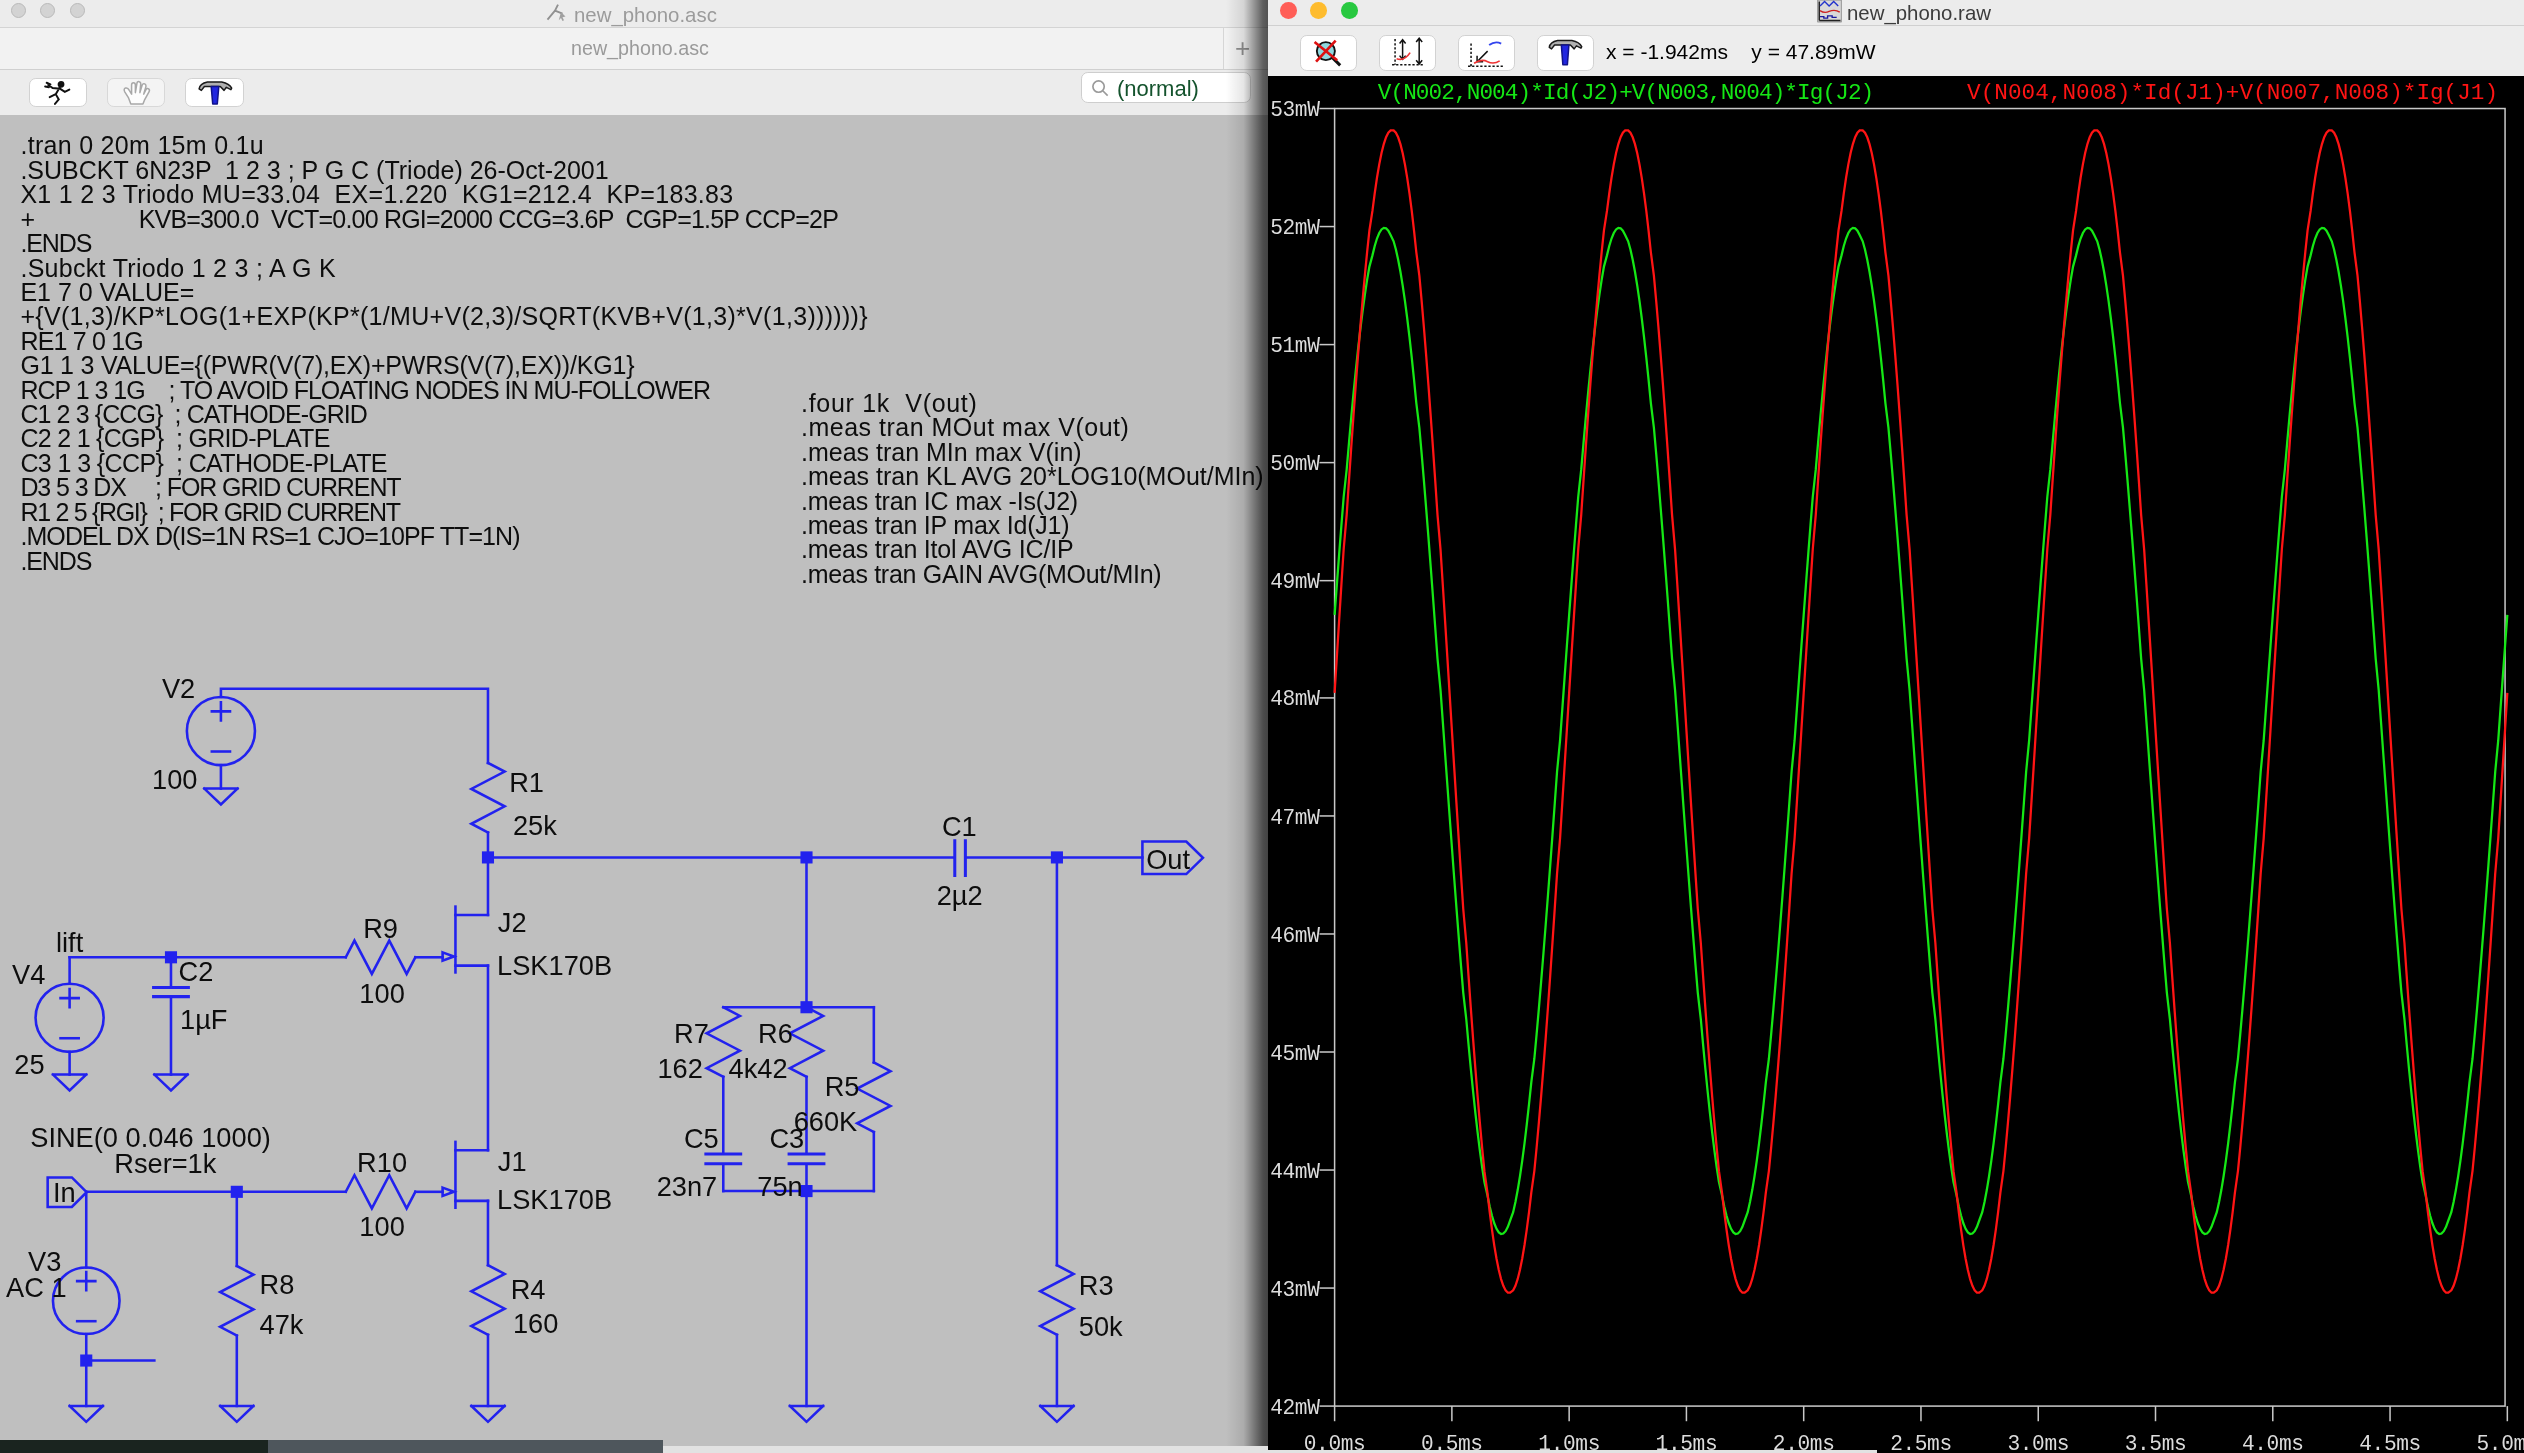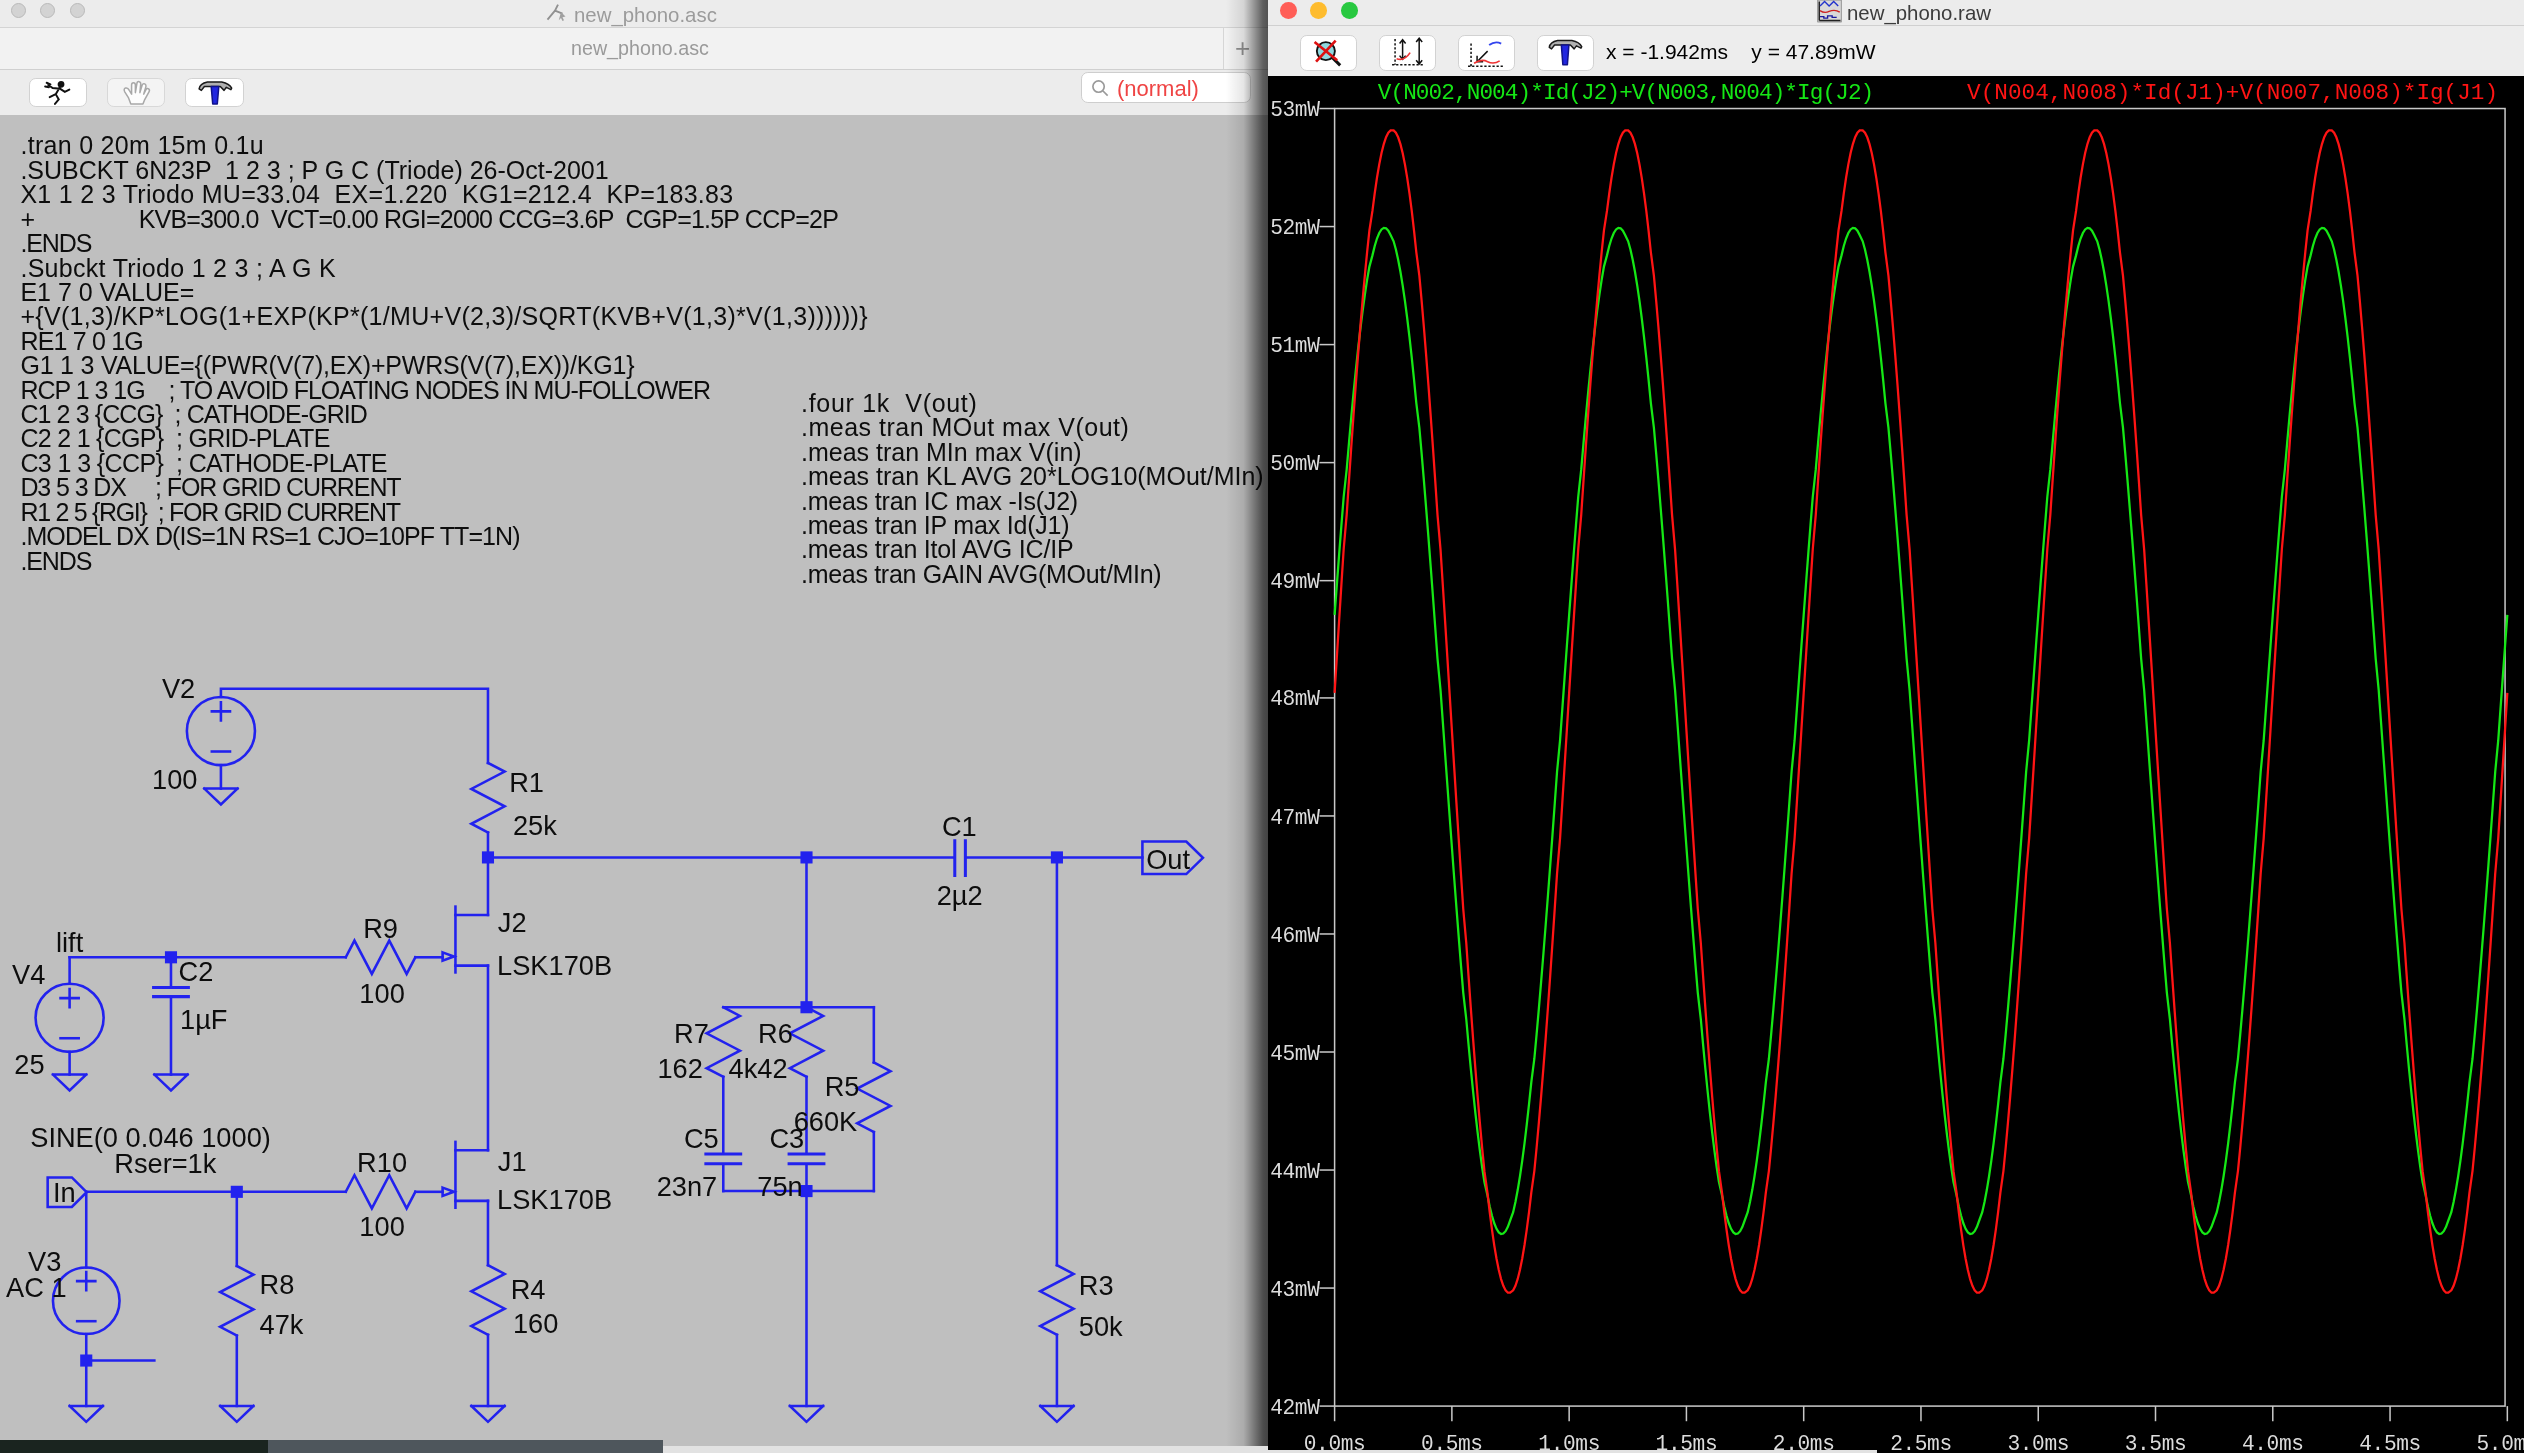--- a/index.html
+++ b/index.html
@@ -54,21 +54,21 @@
           <path d="M17,13 Q18,6 28,4 L47,4 Q57,6 60,12 L59,14 L53,11 L50,15 L45,10 L24,10 L20,15 Z" fill="#b0b0b0"></path>
           <path d="M33,10 L43,10 L41,33 L35,33 Z" fill="#2126e0" stroke="#11138a"></path>
         </g>
       </svg>
     </div>
     <div class="abs" style="left:1081px;top:1.5px;width:170px;height:31px;background:#ffffff;border:1.1px solid #cecece;border-radius:6.8px;">
       <svg class="abs" style="left:9px;top:6px;" width="19.7" height="19.7" viewBox="0 0 26 26">
         <circle cx="10" cy="10" r="7.5" stroke="#9a9a9a" stroke-width="2.2" fill="none"></circle>
         <path d="M15.5,15.5 L22,22" stroke="#9a9a9a" stroke-width="2.2"></path>
       </svg>
-      <span class="abs" style="left:35px;top:3px;font-size:22px;color:#ef4444;">(normal)</span>
+      <span class="abs" style="left:35px;top:3px;font-size:22px;color:#14532d;">(normal)</span>
     </div>
   </div>
 
   <div class="abs" style="left:0;top:115px;width:1268px;height:1329px;background:#bfbfbf;"></div>
   <div class="netl abs" style="left:20.4px;top:133px;text-align:right;"><div style="letter-spacing:0.3px">.tran 0 20m 15m 0.1u</div></div>
   <div class="netl abs" style="left:20.4px;top:158px;"><div style="letter-spacing:0px">.SUBCKT 6N23P  1 2 3 ; P G C (Triode) 26-Oct-2001</div><div style="letter-spacing:0.3px">X1 1 2 3 Triodo MU=33.04  EX=1.220  KG1=212.4  KP=183.83</div><div style="letter-spacing:-0.8px">+&nbsp;&nbsp;&nbsp;&nbsp;&nbsp;&nbsp;&nbsp;&nbsp;&nbsp;&nbsp;&nbsp;&nbsp;&nbsp;&nbsp;&nbsp;&nbsp;&nbsp;KVB=300.0  VCT=0.00 RGI=2000 CCG=3.6P  CGP=1.5P CCP=2P</div><div style="letter-spacing:-1.1px">.ENDS</div><div style="letter-spacing:0.3px">.Subckt Triodo 1 2 3 ; A G K</div><div style="letter-spacing:0px">E1 7 0 VALUE=</div><div style="letter-spacing:0.3px">+{V(1,3)/KP*LOG(1+EXP(KP*(1/MU+V(2,3)/SQRT(KVB+V(1,3)*V(1,3))))))}</div><div style="letter-spacing:-0.8px">RE1 7 0 1G</div><div style="letter-spacing:-0.2px">G1 1 3 VALUE={(PWR(V(7),EX)+PWRS(V(7),EX))/KG1}</div><div style="letter-spacing:-1px">RCP 1 3 1G    ; TO AVOID FLOATING NODES IN MU-FOLLOWER</div><div style="letter-spacing:-0.9px">C1 2 3 {CCG}  ; CATHODE-GRID</div><div style="letter-spacing:-0.7px">C2 2 1 {CGP}  ; GRID-PLATE</div><div style="letter-spacing:-0.6px">C3 1 3 {CCP}  ; CATHODE-PLATE</div><div style="letter-spacing:-1.1px">D3 5 3 DX     ; FOR GRID CURRENT</div><div style="letter-spacing:-1.3px">R1 2 5 {RGI}  ; FOR GRID CURRENT</div><div style="letter-spacing:-0.9px">.MODEL DX D(IS=1N RS=1 CJO=10PF TT=1N)</div><div style="letter-spacing:-1.1px">.ENDS</div></div>
   <div class="netl abs" style="left:801px;top:391px;"><div style="letter-spacing:0.7px">.four 1k  V(out)</div><div style="letter-spacing:0.5px">.meas tran MOut max V(out)</div><div style="letter-spacing:0px">.meas tran MIn max V(in)</div><div style="letter-spacing:0px">.meas tran KL AVG 20*LOG10(MOut/MIn)</div><div style="letter-spacing:-0.2px">.meas tran IC max -Is(J2)</div><div style="letter-spacing:-0.2px">.meas tran IP max Id(J1)</div><div style="letter-spacing:-0.2px">.meas tran Itol AVG IC/IP</div><div style="letter-spacing:-0.3px">.meas tran GAIN AVG(MOut/MIn)</div></div>
   <svg class="abs" style="left:0;top:0;" width="1268" height="1444" viewBox="0 0 1676 1908">
 <g stroke="#2222ee" stroke-width="3.4" fill="none" stroke-linecap="square">
 <circle cx="292" cy="966" r="45" fill="none"></circle>

